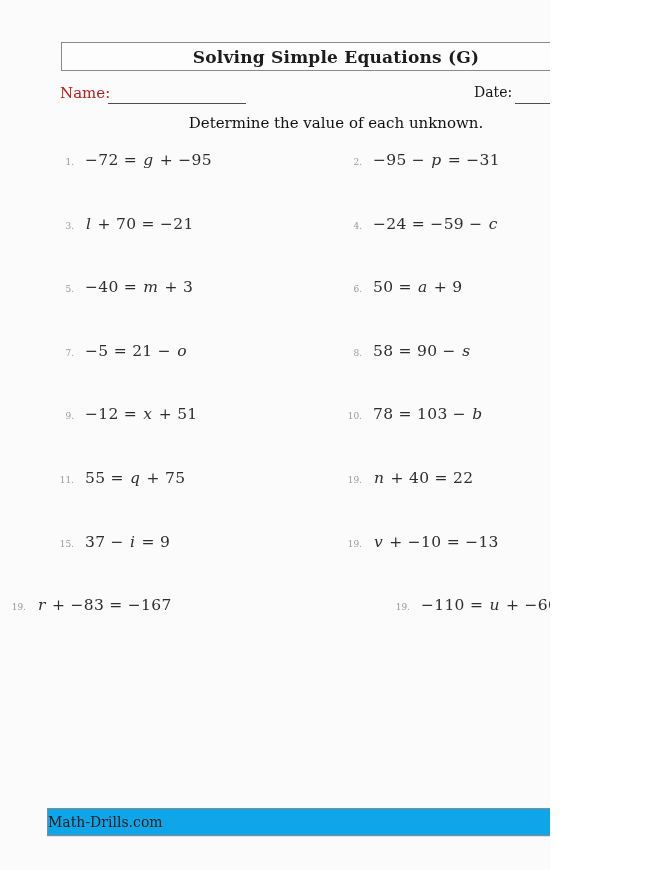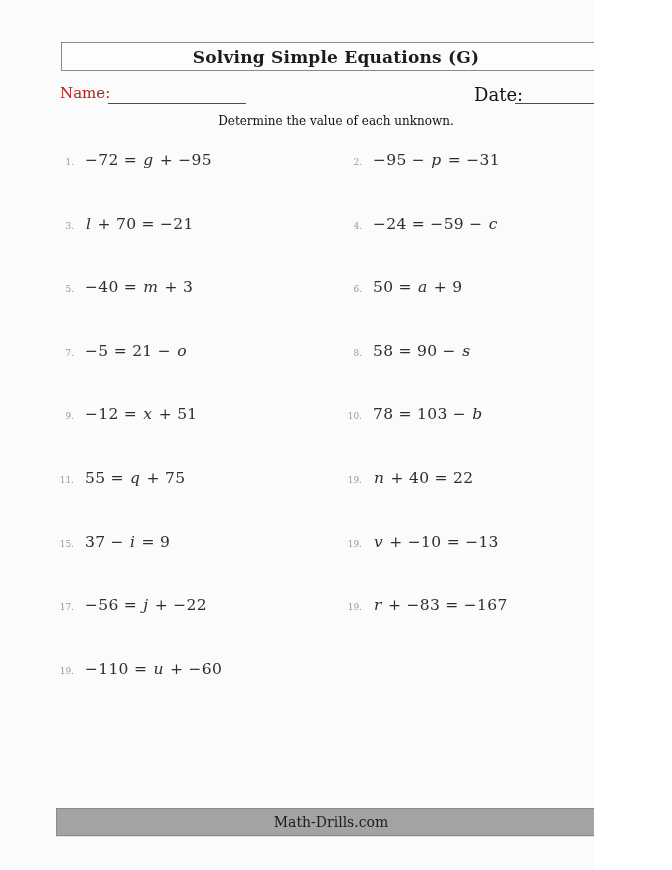--- a/index.html
+++ b/index.html
@@ -8,21 +8,20 @@
     background: #ffffff;
   }
   .page {
     position: relative;
     width: 550px;
     height: 870px;
     background: #fbfbfb;
     font-family: "DejaVu Serif", "Liberation Serif", serif;
     color: #222;
     overflow: hidden;
-    padding-left: 44px;
   }
 
   
   .title-box {
     position: absolute;
     left: 61px;
     top: 42px;
     width: 548px;
     height: 27px;
     border: 1px solid #8a8a8a;
@@ -50,39 +49,39 @@
     position: absolute;
     left: 108px;
     top: 103px;
     width: 138px;
     border-bottom: 1px solid #4d4d4d;
   }
   .date-label {
     position: absolute;
     left: 474px;
     top: 84px;
-    font-size: 18px;
+    font-size: 14px;
     color: #141414;
   }
   .date-line {
     position: absolute;
     left: 515px;
     top: 103px;
     width: 97px;
     border-bottom: 1px solid #4d4d4d;
   }
 
   
   .instruction {
     position: absolute;
     left: 0;
     top: 114px;
     width: 672px;
     text-align: center;
-    font-size: 12px;
+    font-size: 15px;
     color: #101010;
   }
 
   
   .problems {
     position: absolute;
     left: 0;
     top: 146px;
     width: 672px;
     display: grid;
@@ -112,30 +111,30 @@
     white-space: nowrap;
   }
   .equation i {
     font-style: italic;
     padding: 0 1px;
   }
 
   
   .footer-box {
     position: absolute;
-    left: 56px;
+    left: 47px;
     top: 808px;
     width: 548px;
     height: 26px;
     border: 1px solid #8a8a8a;
-    background: #a3a3a3;
+    background: #0ea5e9;
     box-shadow: 0 1px 0 rgba(0,0,0,0.10);
     display: flex;
     align-items: center;
-    justify-content: center;
+    justify-content: flex-start;
   }
   .footer-box .footer-text {
     font-size: 14px;
     color: #1c1c1c;
   }
 </style>
 </head>
 <body>
 
 <div class="page">
@@ -202,24 +201,20 @@
         <span class="equation"><i>n</i> + 40 = 22</span>
       </div>
       <div class="problem-cell col-left">
         <span class="pnum">15.</span>
         <span class="equation">37 − <i>i</i> = 9</span>
       </div>
       <div class="problem-cell col-right">
         <span class="pnum">19.</span>
         <span class="equation"><i>v</i> + −10 = −13</span>
       </div>
-      <div class="problem-cell col-left">
-        <span class="pnum">17.</span>
-        <span class="equation">−56 = <i>j</i> + −22</span>
-      </div>
       <div class="problem-cell col-right">
         <span class="pnum">19.</span>
         <span class="equation"><i>r</i> + −83 = −167</span>
       </div>
       <div class="problem-cell col-left">
         <span class="pnum">19.</span>
         <span class="equation">−110 = <i>u</i> + −60</span>
       </div>
     </div>
 

